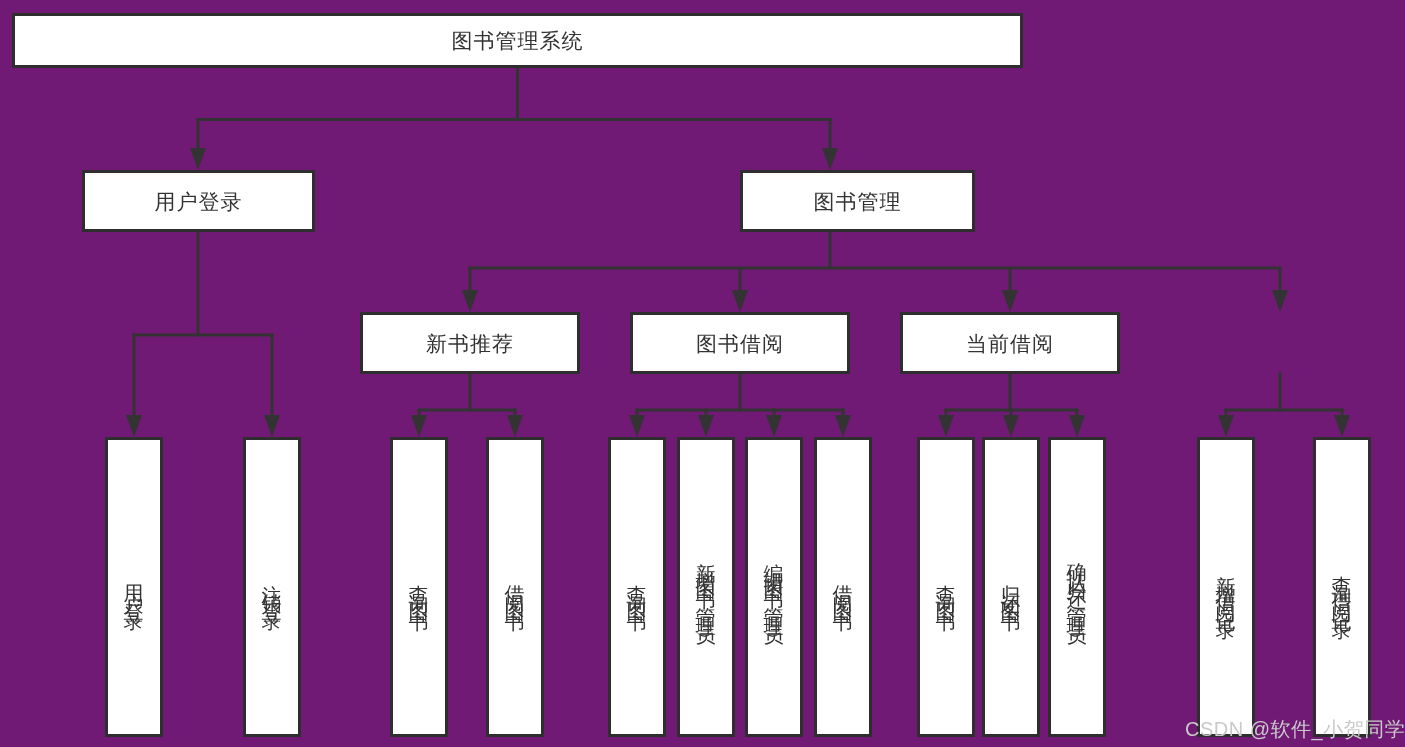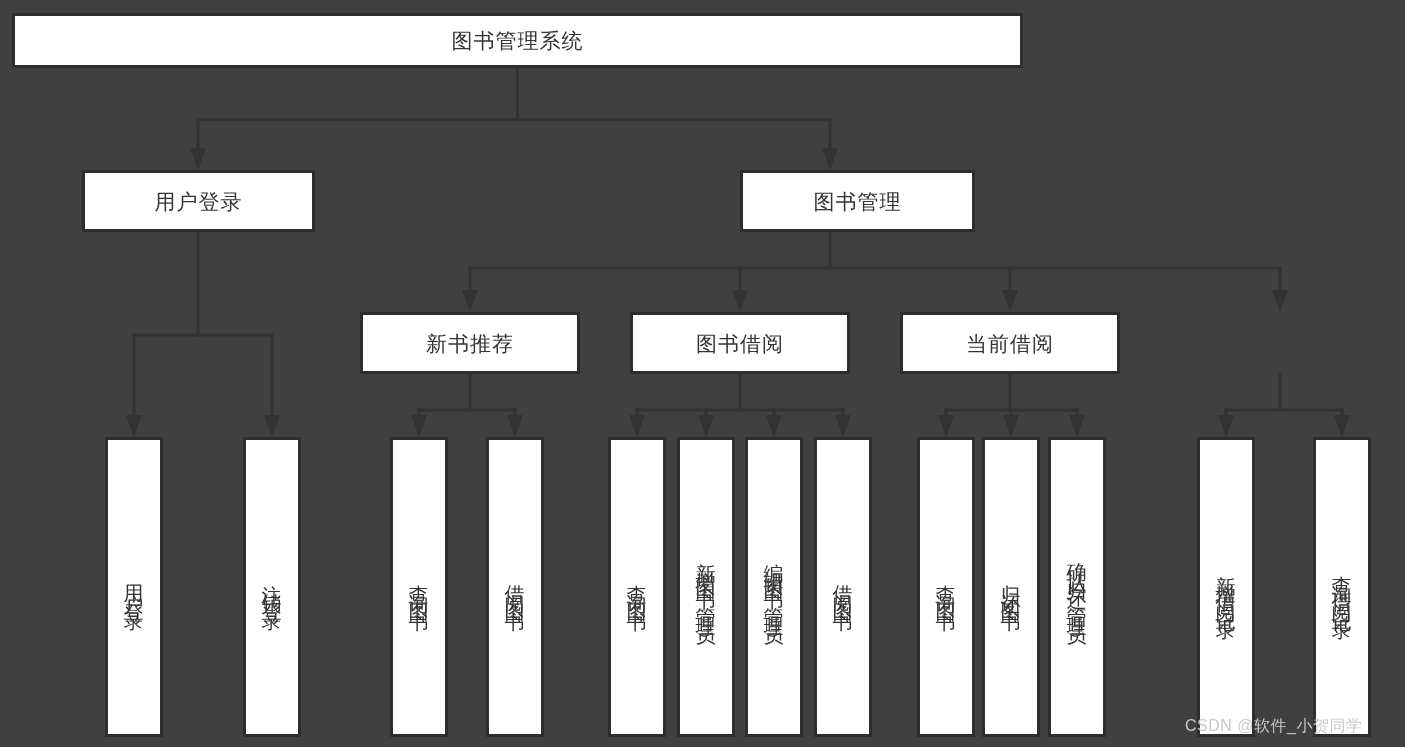--- a/index.html
+++ b/index.html
@@ -5,21 +5,21 @@
   html, body {
     margin: 0;
     padding: 0;
     background: #ffffff;
     font-family: "Liberation Sans", "DejaVu Sans", sans-serif;
   }
   #canvas {
     position: relative;
     width: 1405px;
     height: 747px;
-    background: #404040;
+    background: #701a75;
     overflow: hidden;
   }
   #connectors {
     position: absolute;
     left: 0;
     top: 0;
     pointer-events: none;
   }
   .node {
     position: absolute;
@@ -41,21 +41,21 @@
     writing-mode: vertical-rl;
     text-orientation: mixed;
     font-size: 20px;
     letter-spacing: 9px;
     line-height: 1;
   }
   #watermark {
     position: absolute;
     left: 1185px;
     top: 716px;
-    font-size: 16px;
+    font-size: 20px;
     color: #c9c9c9;
     white-space: nowrap;
     z-index: 5;
     letter-spacing: 0.5px;
   }
 </style>
 </head>
 <body>
 
 <div id="canvas">

